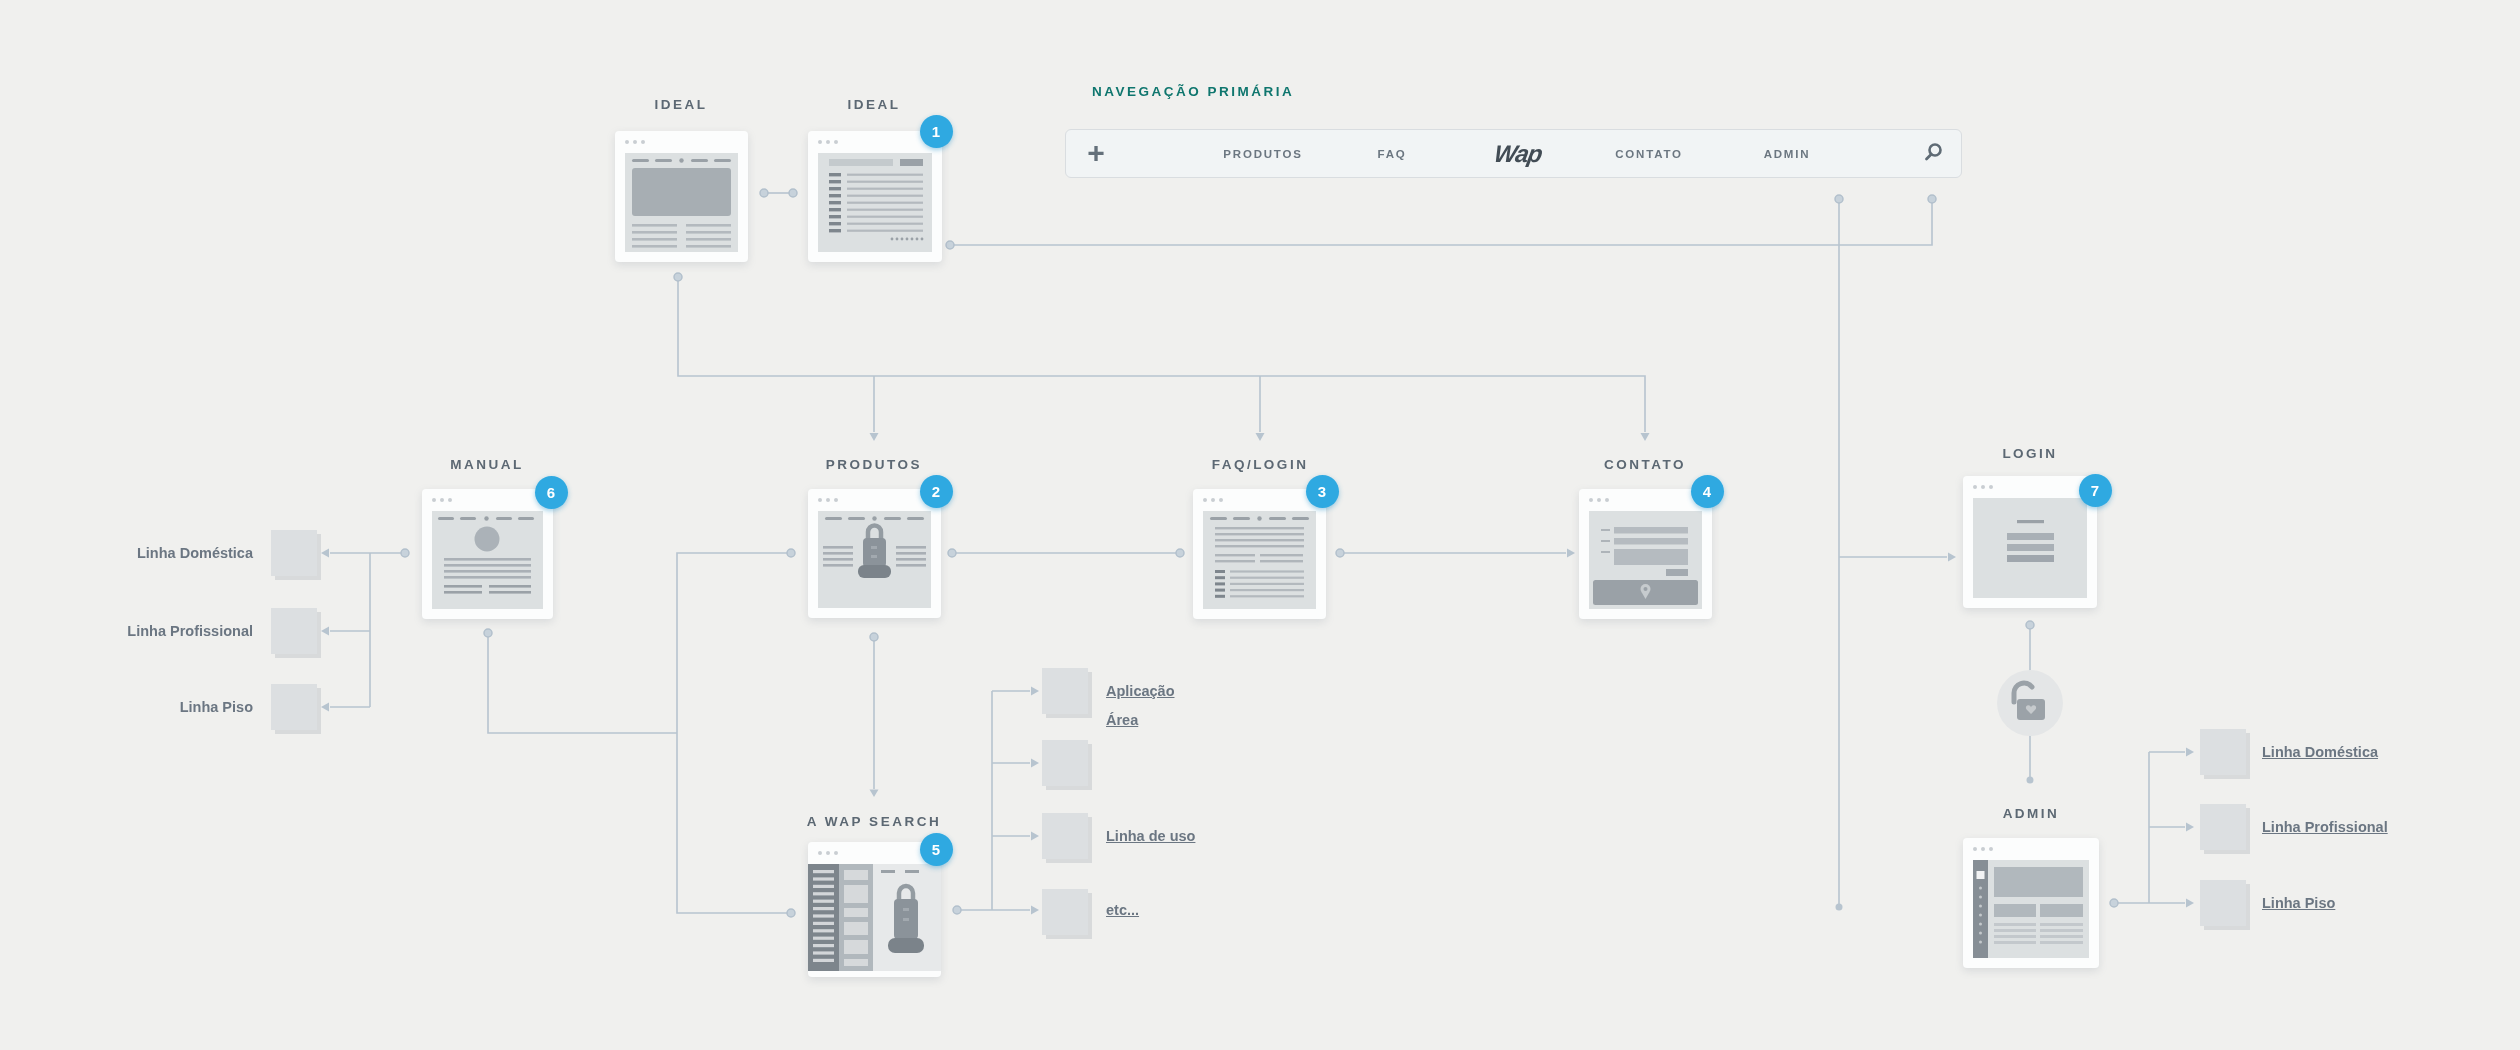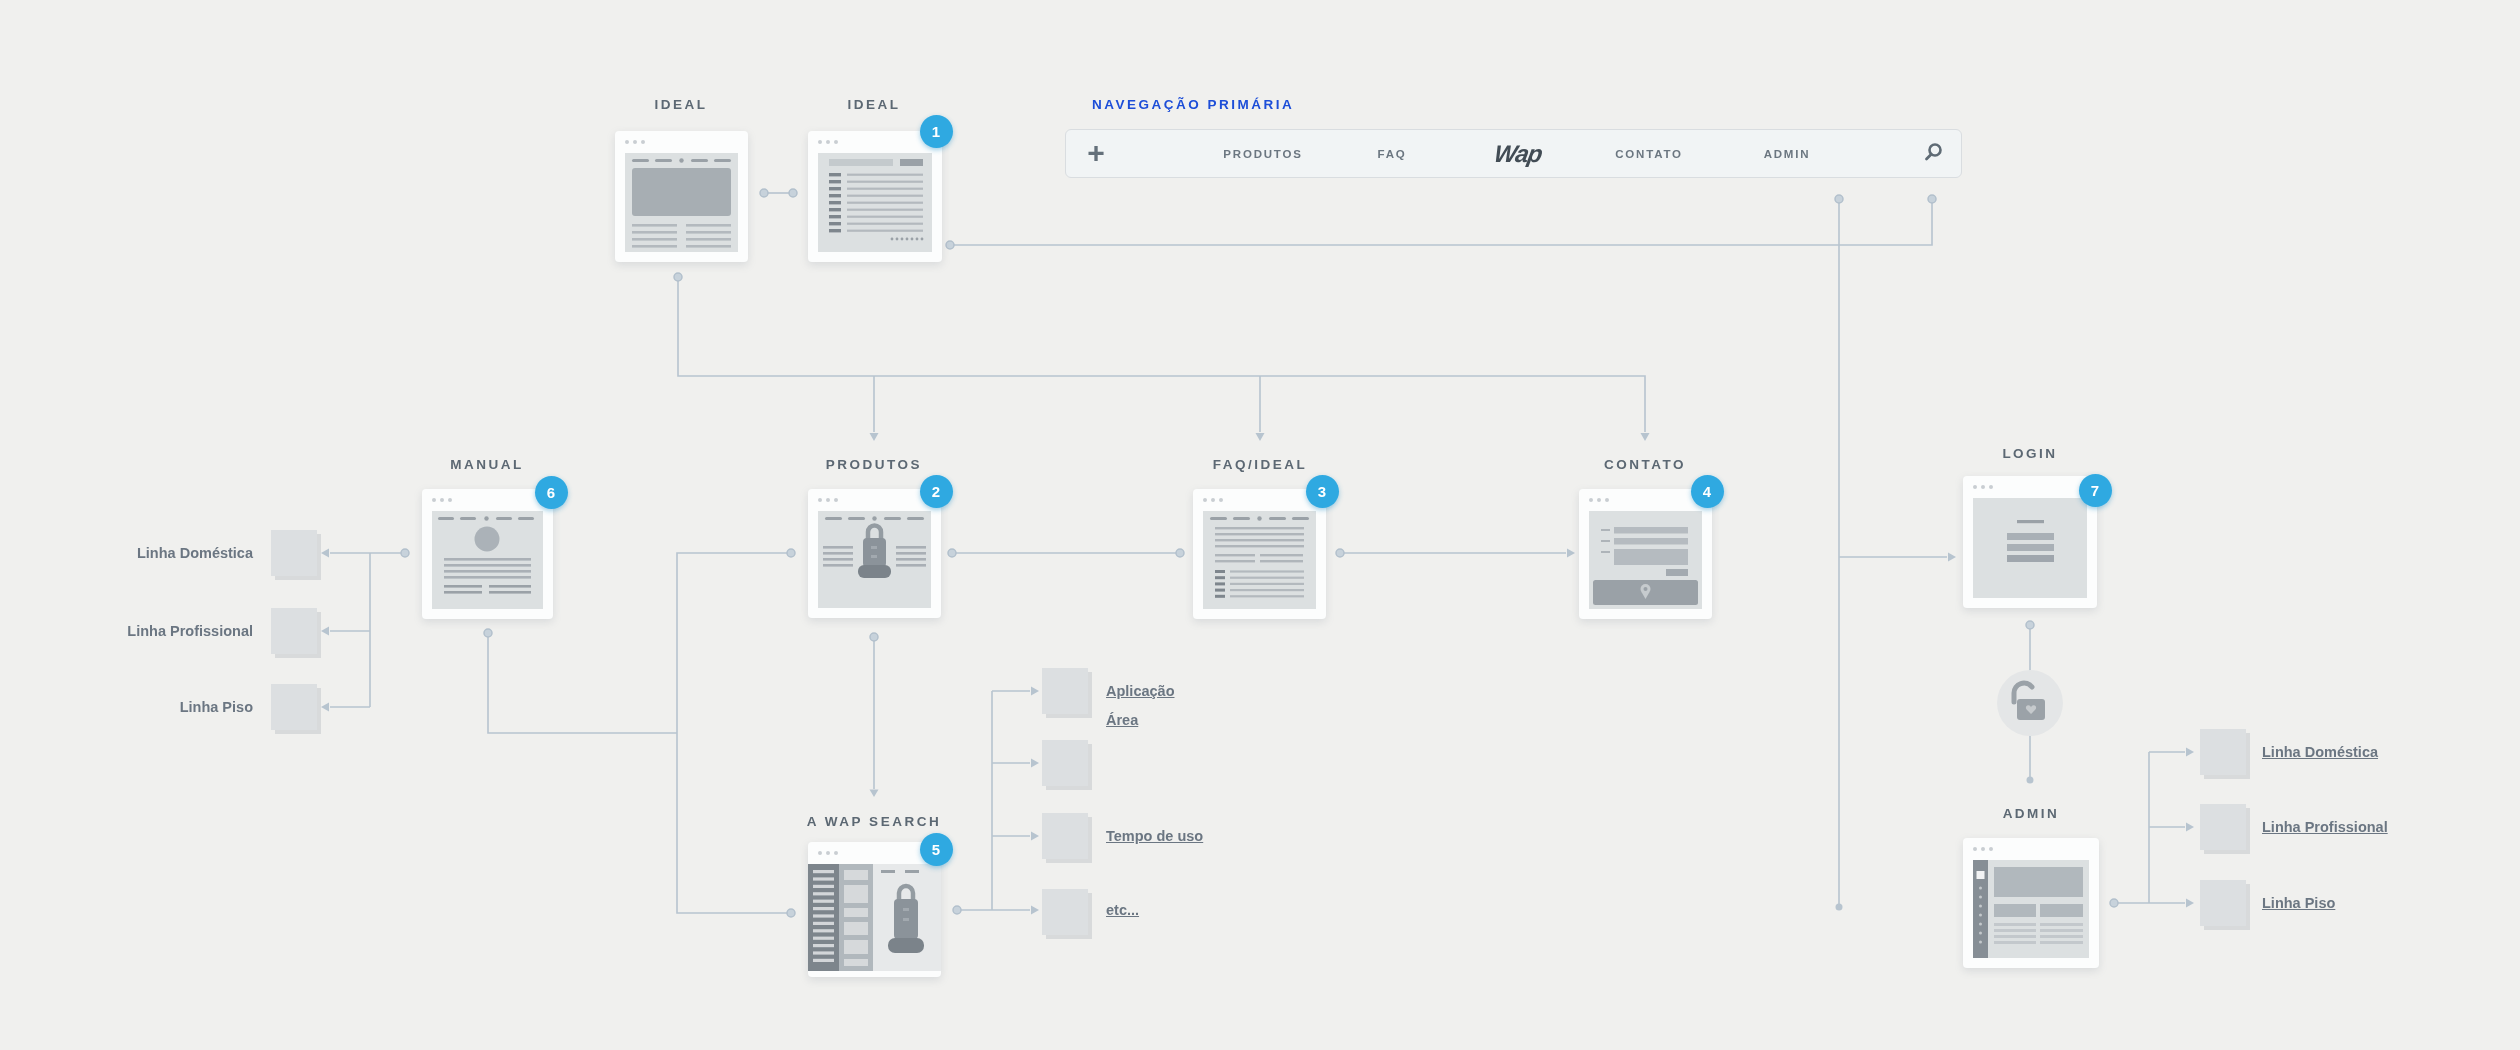--- a/index.html
+++ b/index.html
@@ -23,22 +23,22 @@
   .child-label.l{transform:translate(0,-50%);text-decoration:underline;}
   .navbar{position:absolute;left:1065px;top:129px;width:897px;height:49px;background:#f1f4f5;
           border:1.5px solid #d9dde0;border-radius:6px;box-sizing:border-box;z-index:2;}
   .nav-item{position:absolute;top:50%;transform:translate(-50%,-50%);font-size:11.5px;font-weight:bold;
           letter-spacing:1.8px;color:#6b7680;white-space:nowrap;cursor:pointer;}
   .nav-plus{position:absolute;left:30px;top:50%;transform:translate(-50%,-54%);font-size:30px;
           font-weight:bold;color:#64707a;cursor:pointer;}
   .nav-logo{position:absolute;left:452px;top:50%;transform:translate(-50%,-50%) skewX(-10deg);
           font-size:24px;font-weight:bold;font-style:italic;letter-spacing:-1px;color:#424c55;}
   .nav-search{position:absolute;left:867px;top:50%;transform:translate(-50%,-50%);cursor:pointer;}
-  .section-label{position:absolute;left:1092px;top:104px;transform:translateY(-50%);font-size:13.5px;
-          font-weight:bold;letter-spacing:2.5px;color:#1d4ed8;}
+  .section-label{position:absolute;left:1092px;top:91px;transform:translateY(-50%);font-size:13.5px;
+          font-weight:bold;letter-spacing:2.5px;color:#0f766e;}
 </style>
 </head>
 <body>
 
 <div class="canvas">
 
   <svg class="layer" width="2520" height="1050">
     <g stroke="#b7c4cf" stroke-width="1.6" fill="none">
       <path d="M767,193 H790"></path>
       <path d="M678,281 V376 H1645 V432"></path>
@@ -128,21 +128,21 @@
         <circle cx="13" cy="9" r="5.5" stroke="#5f6b75" stroke-width="2.6" fill="none"></circle>
         <line x1="9" y1="13.5" x2="4.5" y2="18" stroke="#5f6b75" stroke-width="2.8" stroke-linecap="round"></line>
       </svg>
     </div>
   </div>
 
   <div class="node-label" style="left:681px;top:104px">IDEAL</div>
   <div class="node-label" style="left:874px;top:104px">IDEAL</div>
   <div class="node-label" style="left:487px;top:464px">MANUAL</div>
   <div class="node-label" style="left:874px;top:464px">PRODUTOS</div>
-  <div class="node-label" style="left:1260px;top:464px">FAQ/IDEAL</div>
+  <div class="node-label" style="left:1260px;top:464px">FAQ/LOGIN</div>
   <div class="node-label" style="left:1645px;top:464px">CONTATO</div>
   <div class="node-label" style="left:874px;top:821px">A WAP SEARCH</div>
   <div class="node-label" style="left:2030px;top:453px">LOGIN</div>
   <div class="node-label" style="left:2031px;top:813px">ADMIN</div>
 
   <div class="badge" style="left:919.5px;top:114.5px">1</div>
   <div class="badge" style="left:534.5px;top:475.5px">6</div>
   <div class="badge" style="left:919.5px;top:474.5px">2</div>
   <div class="badge" style="left:1305.5px;top:474.5px">3</div>
   <div class="badge" style="left:1690.5px;top:474.5px">4</div>
@@ -423,21 +423,21 @@
   <div class="child-label r" style="left:253px;top:553px">Linha Doméstica</div>
   <div class="child-label r" style="left:253px;top:631px">Linha Profissional</div>
   <div class="child-label r" style="left:253px;top:707px">Linha Piso</div>
 
   <div class="sq" style="left:1042px;top:668px"></div>
   <div class="sq" style="left:1042px;top:740px"></div>
   <div class="sq" style="left:1042px;top:813px"></div>
   <div class="sq" style="left:1042px;top:889px"></div>
   <div class="child-label l" style="left:1106px;top:691px">Aplicação</div>
   <div class="child-label l" style="left:1106px;top:720px">Área</div>
-  <div class="child-label l" style="left:1106px;top:836px">Tempo de uso</div>
+  <div class="child-label l" style="left:1106px;top:836px">Linha de uso</div>
   <div class="child-label l" style="left:1106px;top:910px">etc...</div>
 
   <div class="sq" style="left:2200px;top:729px"></div>
   <div class="sq" style="left:2200px;top:804px"></div>
   <div class="sq" style="left:2200px;top:880px"></div>
   <div class="child-label l" style="left:2262px;top:752px">Linha Doméstica</div>
   <div class="child-label l" style="left:2262px;top:827px">Linha Profissional</div>
   <div class="child-label l" style="left:2262px;top:903px">Linha Piso</div>
 
 </div>

